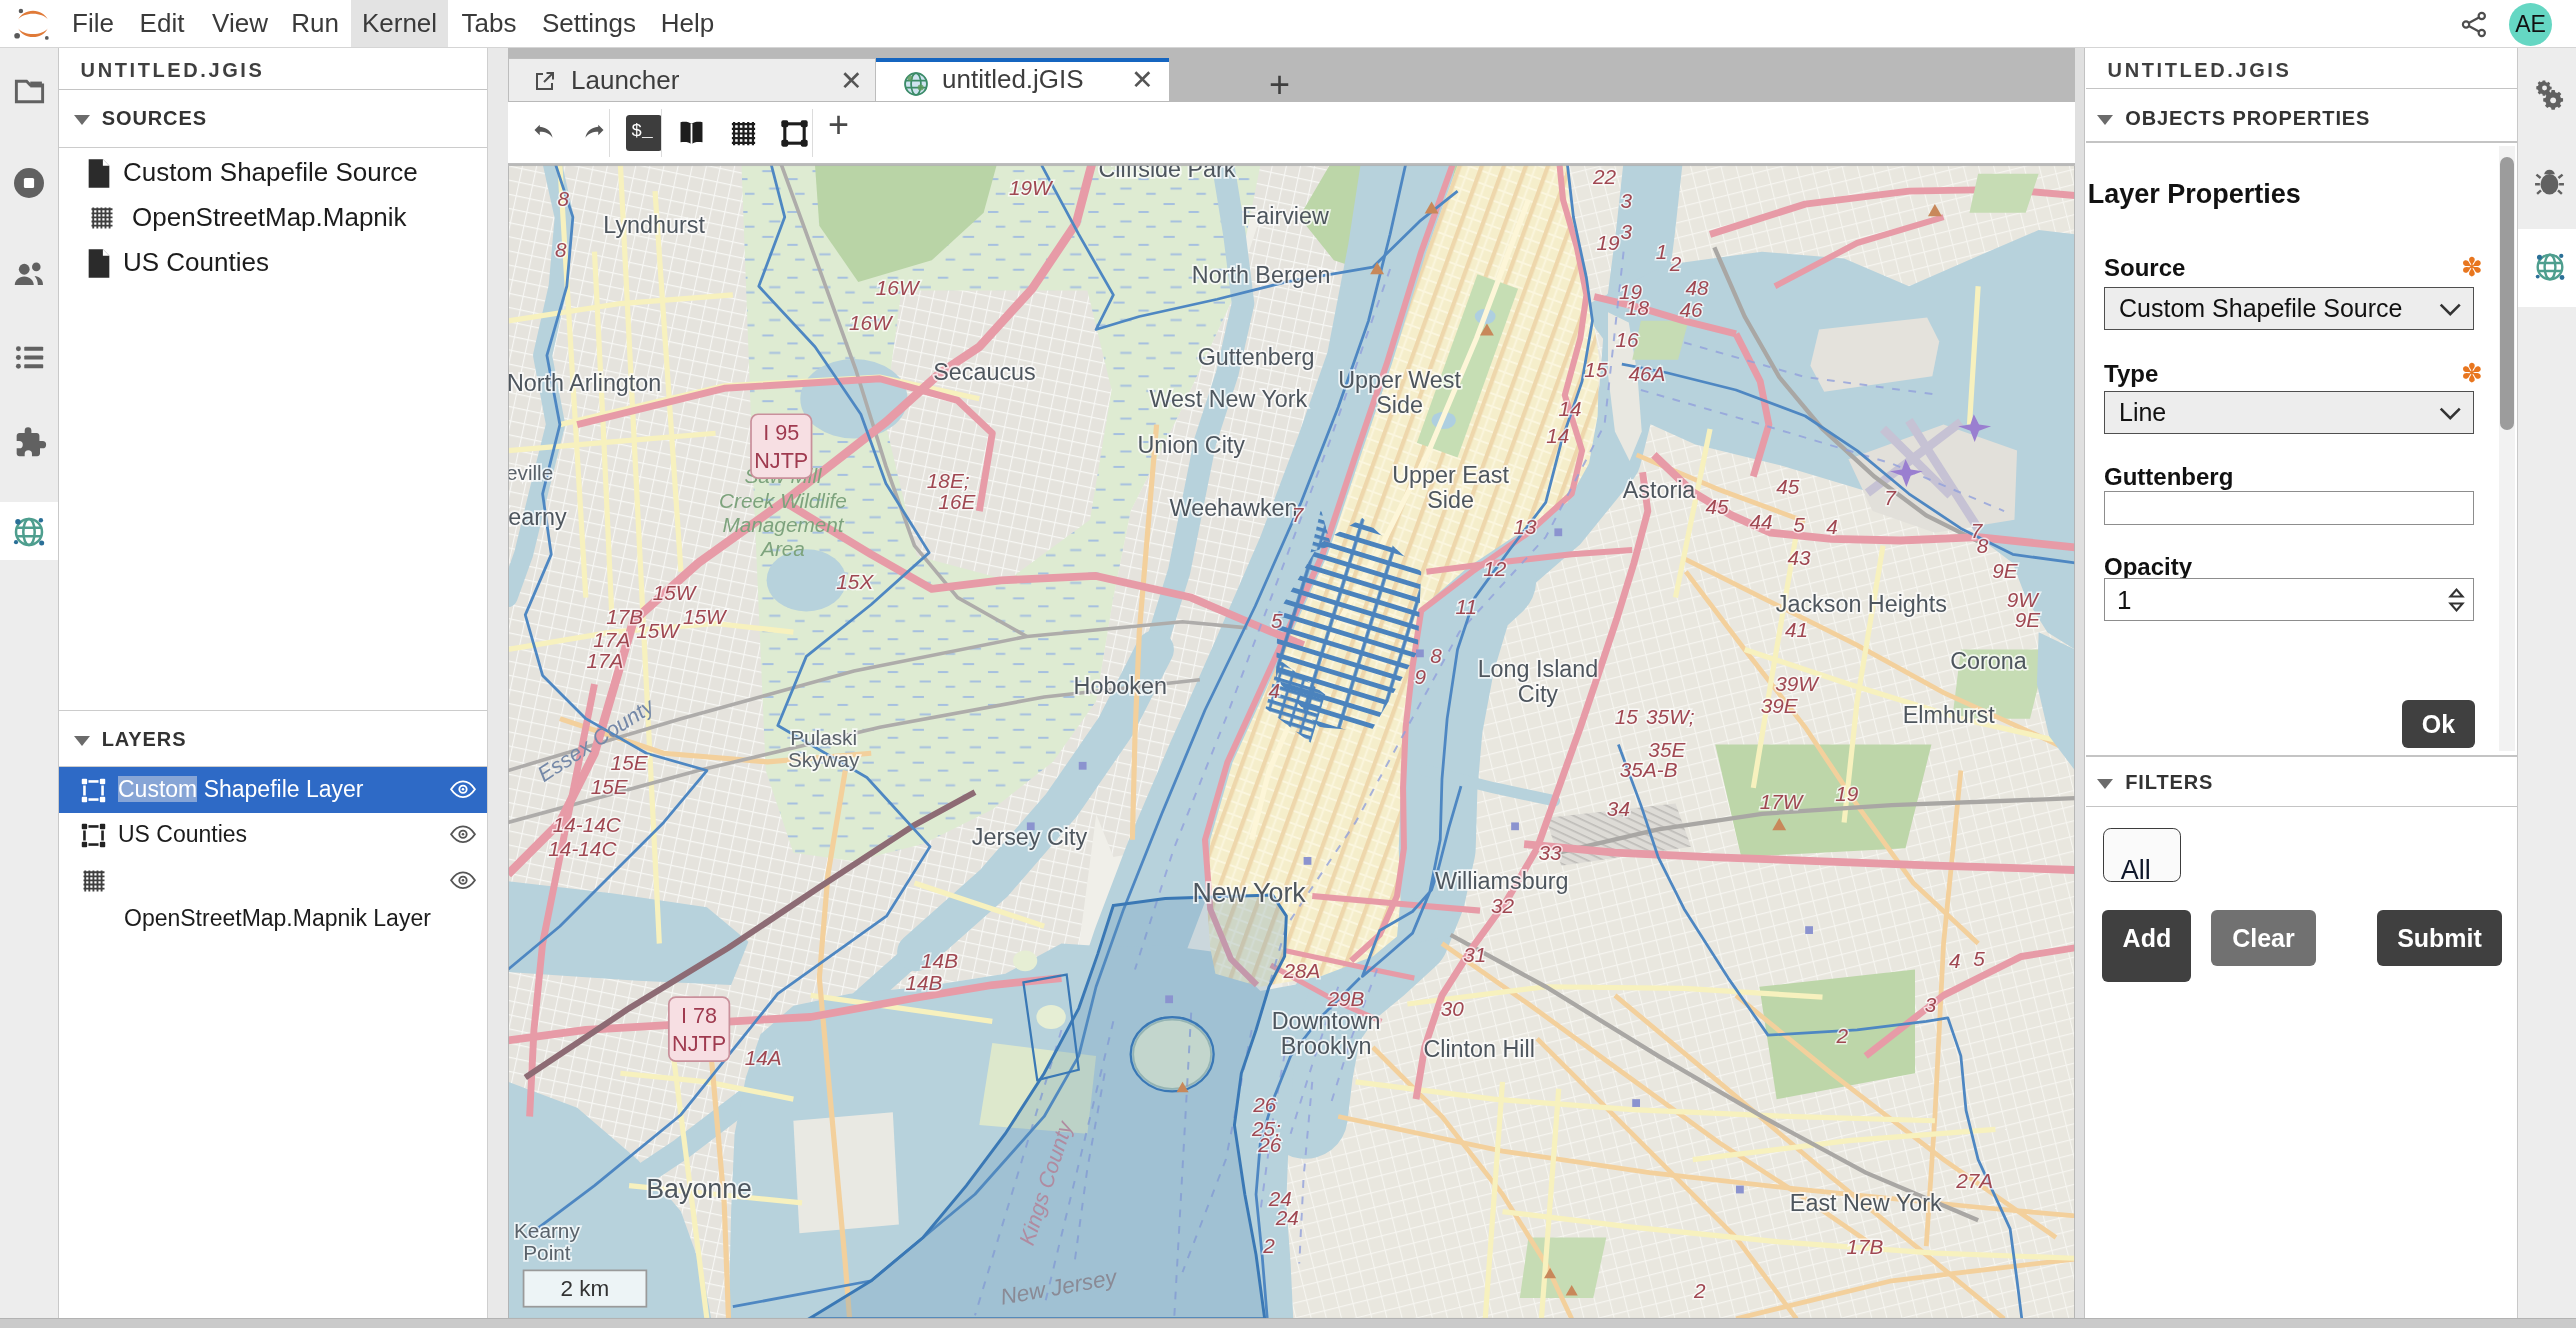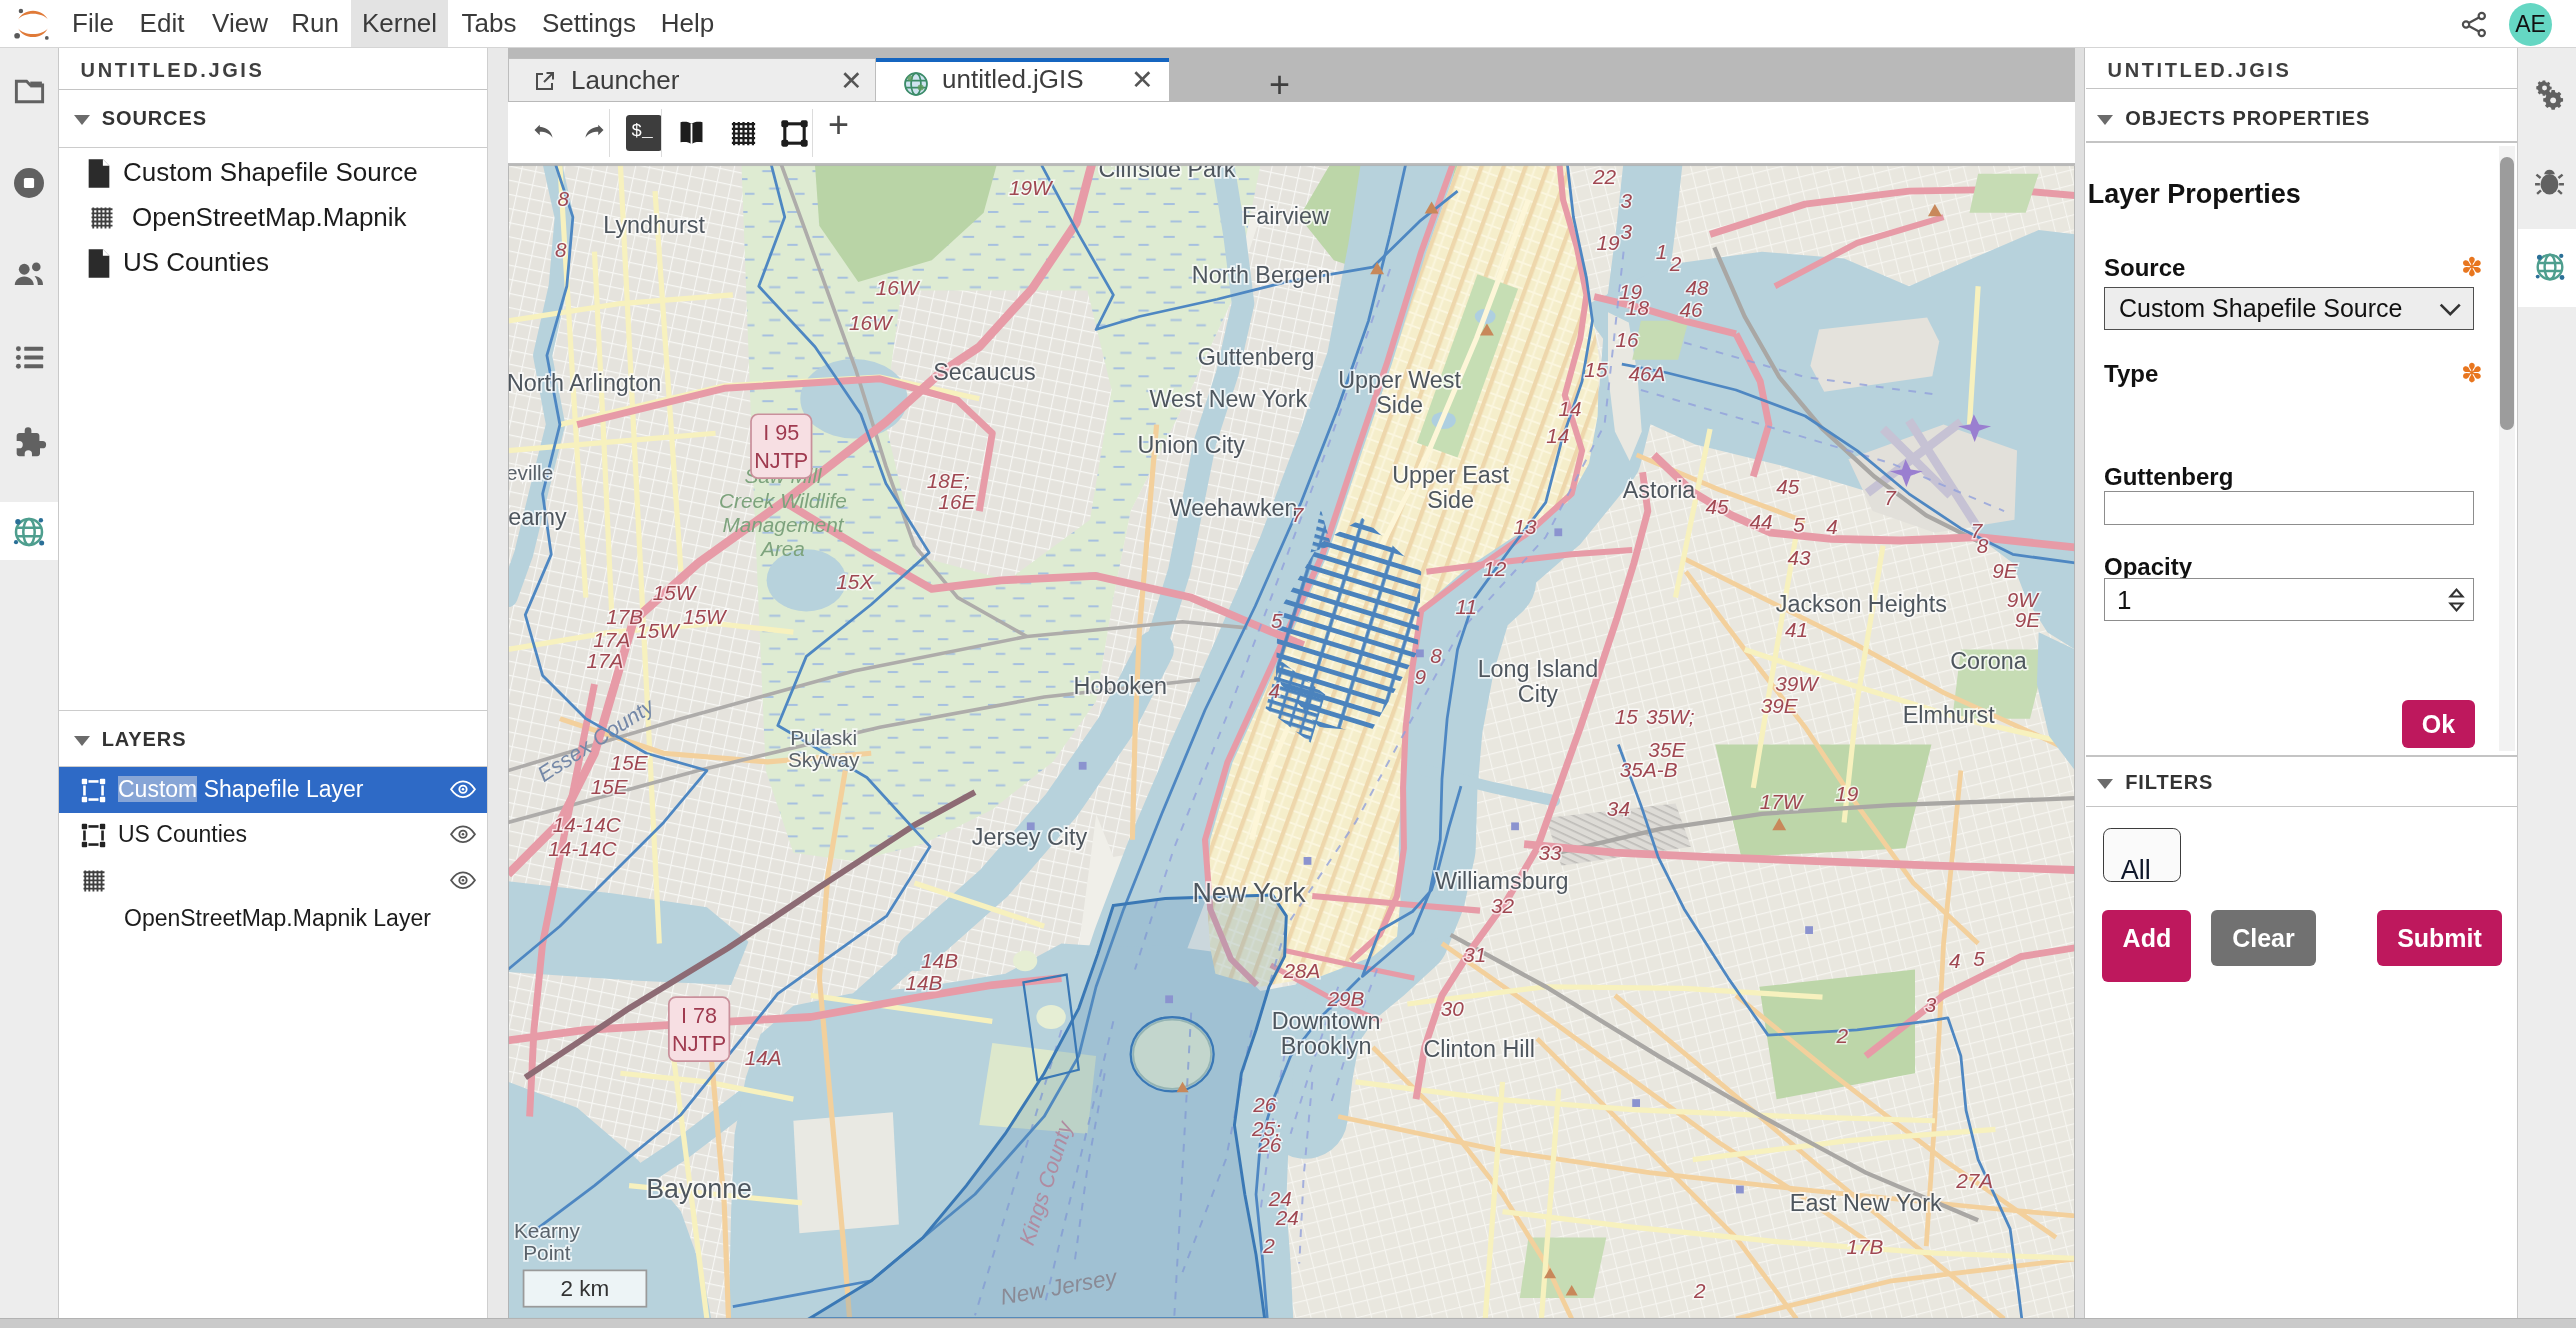--- a/index.html
+++ b/index.html
@@ -37,21 +37,21 @@
     background:#f0efe9; overflow:hidden; }
   
   #rpanel { left:2086px; top:48px; width:431px; height:1270px; background:#fff; }
   #rsidebar { left:2517px; top:48px; width:59px; height:1270px; background:#ededed;
     border-left:0.9px solid #c9c9c9; }
   #bottomstrip { left:0; top:1318px; width:2576px; height:10.4px; background:#cacaca;
     border-top:0.9px solid #b3b3b3; }
   .flabel { font-size:24px; font-weight:bold; color:#111; }
   .btn { position:absolute; border-radius:6px; color:#fff; font-size:25px;
     font-weight:bold; text-align:center; }
-  .blue { background:#be185d; }
+  .blue { background:#404040; }
   .gray { background:#717171; }
 </style>
 </head>
 <body>
 
 <div id="menubar" class="abs">
   <svg class="abs" style="left:14px;top:7px" width="38" height="35" viewBox="0 0 44 40">
     <path d="M22 31c-7.5 0-14-2.6-17-6.4 2.6 5.9 9.3 10 17 10s14.4-4.1 17-10c-3 3.8-9.5 6.4-17 6.4z" fill="#e07a38"></path>
     <path d="M22 7.6c7.5 0 14 2.6 17 6.4-2.6-5.9-9.3-10-17-10S7.6 8.1 5 14c3-3.8 9.5-6.4 17-6.4z" fill="#e07a38"></path>
     <circle cx="8" cy="4.5" r="2.6" fill="#5a5a5a"></circle>
@@ -704,20 +704,26 @@
   <div class="abs" style="left:375px;top:204px;color:#e8761f;font-size:26px;">✽</div>
   <div class="abs" style="left:18px;top:239px;width:370px;height:43px;background:#ededed;border:1.7px solid #4f4f4f;">
     <span style="position:absolute;left:14px;top:6px;font-size:25px;color:#111;">Custom Shapefile Source</span>
     <svg class="abs" style="left:334px;top:14px" width="22.5" height="15.6" viewBox="0 0 26 18">
         <path d="M2 3l11 11L24 3" fill="none" stroke="#333" stroke-width="3"></path>
       </svg>
   </div>
 
   <div class="abs flabel" style="left:18px;top:312px;">Type</div>
   <div class="abs" style="left:375px;top:310px;color:#e8761f;font-size:26px;">✽</div>
+  <div class="abs" style="left:18px;top:343px;width:370px;height:43px;background:#ededed;border:1.7px solid #4f4f4f;">
+    <span style="position:absolute;left:14px;top:6px;font-size:25px;color:#111;">Line</span>
+    <svg class="abs" style="left:334px;top:14px" width="22.5" height="15.6" viewBox="0 0 26 18">
+        <path d="M2 3l11 11L24 3" fill="none" stroke="#333" stroke-width="3"></path>
+      </svg>
+  </div>
 
   <div class="abs flabel" style="left:18px;top:415px;">Guttenberg</div>
   <div class="abs" style="left:18px;top:443px;width:370px;height:34px;background:#fff;border:1.7px solid #8d8d8d;"></div>
 
   <div class="abs flabel" style="left:18px;top:505px;">Opacity</div>
   <div class="abs" style="left:18px;top:530px;width:370px;height:43px;background:#fff;border:1.7px solid #8d8d8d;">
     <span style="position:absolute;left:12px;top:6px;font-size:26px;color:#111;">1</span>
     <svg class="abs" style="left:342px;top:7px" width="19" height="28" viewBox="0 0 22 32">
       <path d="M4 12l7-8 7 8z" fill="none" stroke="#333" stroke-width="2.4"></path>
       <path d="M4 20l7 8 7-8z" fill="none" stroke="#333" stroke-width="2.4"></path>

